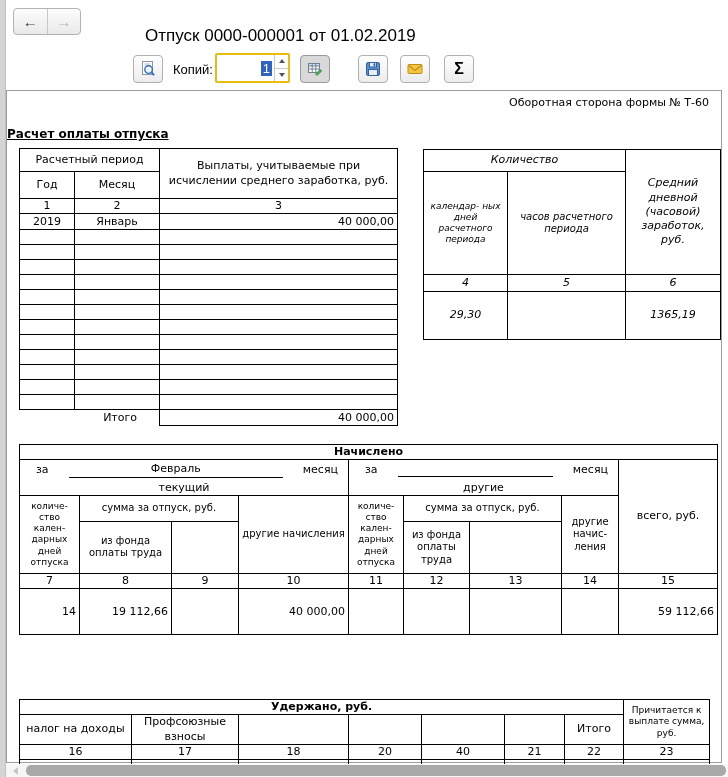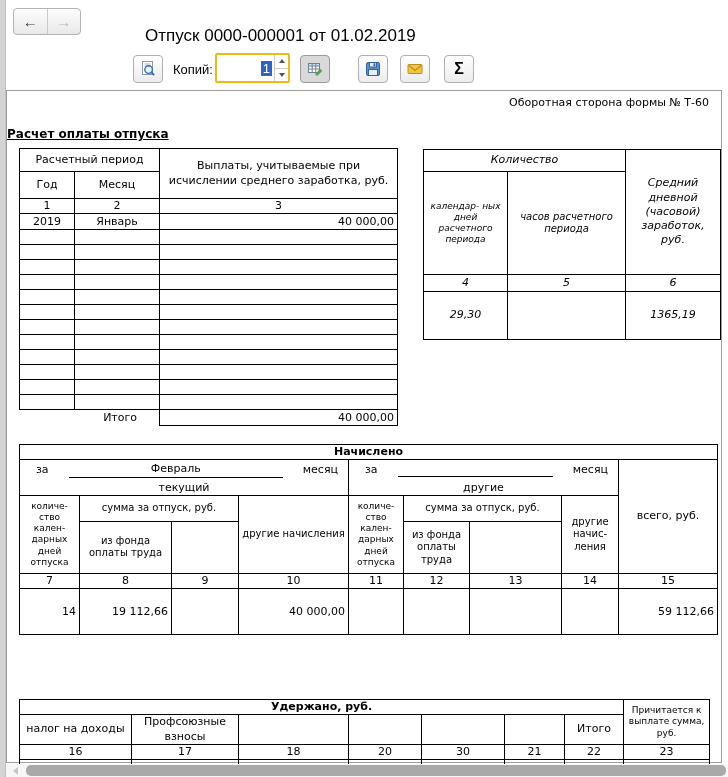--- a/index.html
+++ b/index.html
@@ -367,21 +367,21 @@
         <td></td>
         <td></td>
         <td></td>
         <td>Итого</td>
       </tr>
       <tr style="height:14px">
         <td>16</td>
         <td>17</td>
         <td>18</td>
         <td>20</td>
-        <td>30</td>
+        <td>40</td>
         <td>21</td>
         <td>22</td>
         <td>23</td>
       </tr>
       <tr style="height:46px">
         <td class="r">-</td>
         <td class="r">591,13</td>
         <td></td>
         <td></td>
         <td></td>

